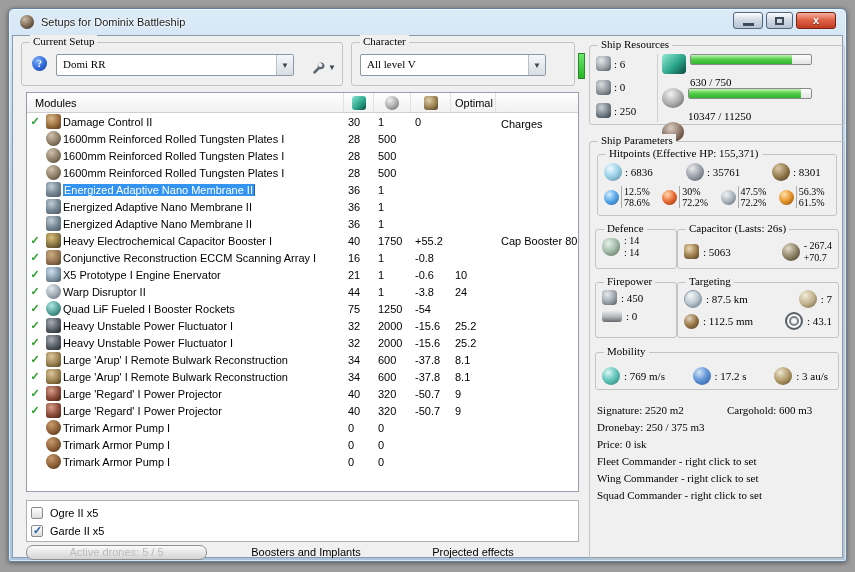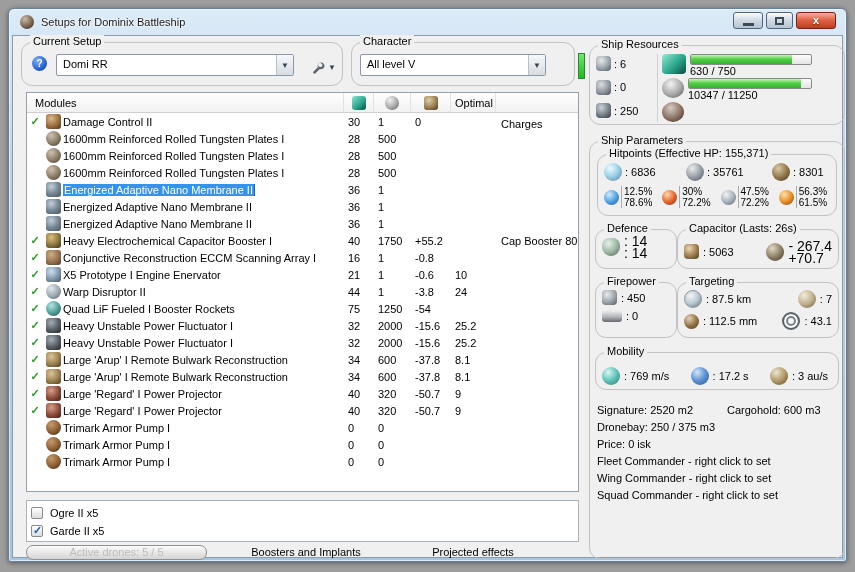--- a/index.html
+++ b/index.html
@@ -22,21 +22,21 @@
   .wbtn.min { width:30px; } .wbtn.max { width:27px; } .wbtn.close { width:40px;
     background:linear-gradient(#f6b0a0,#df6448 45%,#c03b22); border-color:#7c2010; }
   .g-min { position:absolute; left:9px; top:10px; width:11px; height:3px; background:#3d4b59; }
   .g-max { position:absolute; left:8px; top:4px; width:9px; height:8px; border:2px solid #3d4b59; background:transparent; }
   .g-close { position:absolute; left:0; right:0; top:1px; text-align:center; color:#fff; font-weight:bold; font-size:11px; text-shadow:0 1px 1px rgba(0,0,0,.5); }
 
   .client { position:absolute; left:3px; top:26px; right:3px; bottom:3px;
     background:#f0f0f0; border:1px solid #8a9cae; }
 
   
-  .grp { position:relative; border:1px solid #c3c3c3; border-radius:11px; }
+  .grp { position:relative; border:1px solid #c3c3c3; border-radius:3px;font-family:Liberation Serif, serif; }
   .grp > .legend { position:absolute; top:-8px; left:8px; background:#f0f0f0; padding:0 3px; white-space:nowrap; }
 
   
   #grp-setup { position:absolute; left:8px; top:6px; width:322px; height:44px; }
   #grp-char  { position:absolute; left:338px; top:6px; width:224px; height:44px; }
   .combo { position:absolute; height:22px; background:#fff; border:1px solid #8a98a8; border-radius:2px; }
   .combo .val { position:absolute; left:6px; top:3px; }
   .combo .arr { position:absolute; right:0; top:0; bottom:0; width:17px; border-left:1px solid #b8c0c8;
     background:linear-gradient(#f6f8fa,#d8dde4); color:#3c444c; font-size:8px; text-align:center; line-height:21px; }
   .helpico { position:absolute; left:10px; top:13px; width:15px; height:15px; border-radius:50%;
@@ -104,40 +104,40 @@
   #rightpanel { position:absolute; left:576px; top:2px; width:256px; }
   #grp-resources { margin-top:7px; height:80px; }
   .res-flex { display:flex; height:100%; padding:8px 4px 2px 6px; }
   .res-slots { width:62px; display:flex; flex-direction:column; justify-content:space-between; padding:2px 0 4px; border-right:1px solid #cfcfcf; }
   .res-slot { display:flex; align-items:center; gap:3px; }
   .res-bars { flex:1; padding-left:4px; display:flex; flex-direction:column; justify-content:space-between; }
   .res-barrow { display:flex; align-items:flex-start; gap:4px; }
   .res-barcol { flex:1; padding-right:28px; }
   .bar { height:11px; border:1px solid #8a8a8a; border-radius:2px; background:linear-gradient(#fdfdfd,#e4e4e4); overflow:hidden; }
   .barfill { height:100%; background:linear-gradient(#c4f4b8,#58d048 45%,#2fb32f); }
-  .bar-label { margin-top:0; }
+  .bar-label { margin-top:11px; }
 
   #grp-params { margin-top:16px; height:418px; padding:8px 5px 0 5px; }
   #grp-hitpoints { margin:4px 2px 0; height:62px; padding:8px 4px 0 6px; }
   .hp-row { display:flex; align-items:center; }
   .hp-stat { display:flex; align-items:center; gap:3px; }
   .hp-stat:nth-child(1){ width:82px; } .hp-stat:nth-child(2){ width:86px; }
   .resist-row { display:flex; margin-top:5px; gap:5px; }
   .resist { display:flex; align-items:center; gap:2px; flex:1; }
   .vals { border-left:1px solid #aaa; padding-left:2px; font-size:10px; line-height:11px; white-space:nowrap; }
 
   .two-col { display:flex; gap:0; margin-top:13px; }
   #grp-defence, #grp-firepower { width:82px; }
   #grp-capacitor, #grp-targeting { flex:1; }
   #grp-defence { height:40px; padding:5px 0 0 6px; }
   #grp-capacitor { height:40px; padding:5px 6px 0 6px; display:flex; justify-content:space-between; }
   #grp-firepower { height:56px; padding:7px 0 0 6px; }
   #grp-targeting { height:56px; padding:7px 6px 0 6px; }
   .stat { display:flex; align-items:center; gap:4px; }
-  .stack { font-size:14px; line-height:12px; white-space:nowrap; }
+  .stack { font-size:10px; line-height:12px; white-space:nowrap; }
   .t-row { display:flex; justify-content:space-between; align-items:center; }
   .t-row + .t-row { margin-top:4px; }
   .fp-row + .fp-row { margin-top:5px; }
   #grp-mobility { margin-top:14px; height:38px; padding:9px 10px 0 6px; display:flex; justify-content:space-between; }
 
   .info { margin-top:12px; padding-left:2px; line-height:17px; }
   .info-line1 { display:flex; }
   .info-line1 span:first-child { width:130px; }
 
   

